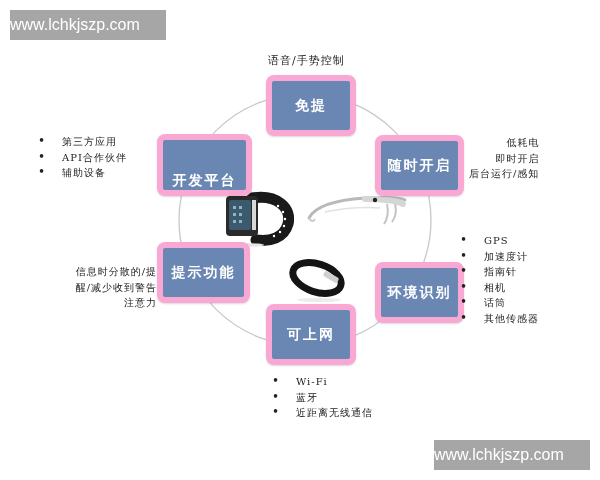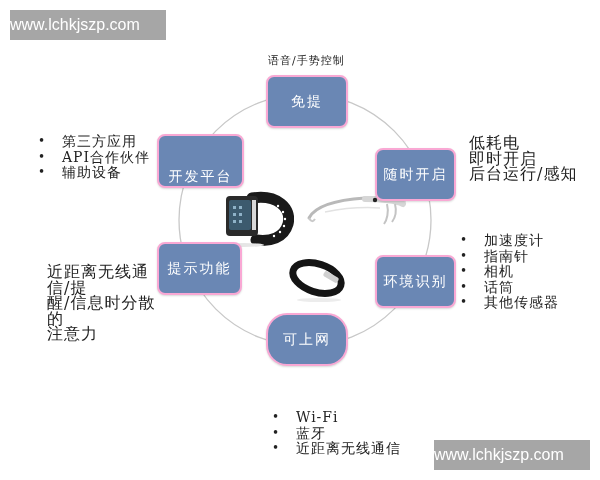--- a/index.html
+++ b/index.html
@@ -30,84 +30,85 @@
 
     .ring {
       position: absolute;
       left: 0; top: 0;
       width: 600px; height: 480px;
     }
 
     .node {
       position: absolute;
       background: #6a87b4;
-      border: 2px solid #f9a8d4;
+      border: 6px solid #f9a8d4;
       border-radius: 8px;
       color: #ffffff;
       font-family: "DejaVu Serif", serif;
-      font-weight: normal;
+      font-weight: bold;
       font-size: 14px;
       display: flex;
       align-items: center;
       justify-content: center;
       letter-spacing: 2px;
       box-shadow: 0 1px 2px rgba(0,0,0,0.15);
     }
     #node-top      { left: 266px; top: 75px;  width: 78px; height: 49px; }
     #node-lefttop  { left: 157px; top: 134px; width: 83px; height: 50px; align-items: flex-end; }
-    #node-righttop { left: 375px; top: 135px; width: 77px; height: 49px; margin-top: 13px; }
+    #node-righttop { left: 375px; top: 135px; width: 77px; height: 49px; }
     #node-leftbot  { left: 157px; top: 242px; width: 81px; height: 49px; }
-    #node-rightbot { left: 375px; top: 255px; width: 77px; height: 49px; }
-    #node-bottom   { left: 266px; top: 313px; width: 78px; height: 49px; border-radius: 21px; }
+    #node-rightbot { left: 375px; top: 262px; width: 77px; height: 49px; }
+    #node-bottom   { left: 266px; top: 304px; width: 78px; height: 49px; }
 
     .label {
       position: absolute;
       font-family: "DejaVu Serif", serif;
       font-size: 11px;
       color: #222;
       line-height: 16px;
     }
     #label-top {
       left: 268px; top: 53px; width: 100px;
       letter-spacing: 1px;
     }
 
     .blist {
       position: absolute;
       margin: 0;
       padding: 0;
       list-style: none;
       font-family: "DejaVu Serif", serif;
-      font-size: 14px;
+      font-size: 10px;
       line-height: 15.5px;
       color: #222;
     }
     .blist li {
       position: relative;
       padding-left: 28px;
       letter-spacing: 1px;
     }
     .blist li::before {
       content: "\2022";
       position: absolute;
       left: 4px;
       top: 0;
       font-size: 12px;
     }
     #list-lefttop { left: 34px; top: 134px; }
     #list-rightbot { left: 456px; top: 233px; }
-    #list-bottom { left: 268px; top: 374px; margin-top: 36px; }
+    #list-bottom { left: 268px; top: 374px; }
 
     .plain {
       position: absolute;
       font-family: "DejaVu Serif", serif;
-      font-size: 16px;
+      font-size: 10px;
       line-height: 15.5px;
       color: #222;
       letter-spacing: 1px;
+      text-align: right;
     }
     #text-righttop { left: 469px; top: 135px; }
     #text-leftbot { left: 47px; top: 264px; width: 110px; }
 
     
     .device { position: absolute; }
     #watch { left: 222px; top: 190px; width: 72px; height: 60px; }
     #glasses { left: 305px; top: 190px; width: 105px; height: 40px; }
     #band { left: 287px; top: 256px; width: 64px; height: 48px; }
   </style>
@@ -193,26 +194,27 @@
   <li>辅助设备</li>
 </ul>
 
 <div class="plain" id="text-righttop">
   <div>低耗电</div>
   <div>即时开启</div>
   <div>后台运行/感知</div>
 </div>
 
 <div class="plain" id="text-leftbot">
-  <div>近距离无线通信/提</div>
-  <div>醒/信息时分散的</div>
+  <div>信息时分散的/提</div>
+  <div>醒/减少收到警告</div>
   <div>注意力</div>
 </div>
 
 <ul class="blist" id="list-rightbot">
+  <li>GPS</li>
   <li>加速度计</li>
   <li>指南针</li>
   <li>相机</li>
   <li>话筒</li>
   <li>其他传感器</li>
 </ul>
 
 <ul class="blist" id="list-bottom">
   <li>Wi-Fi</li>
   <li>蓝牙</li>

